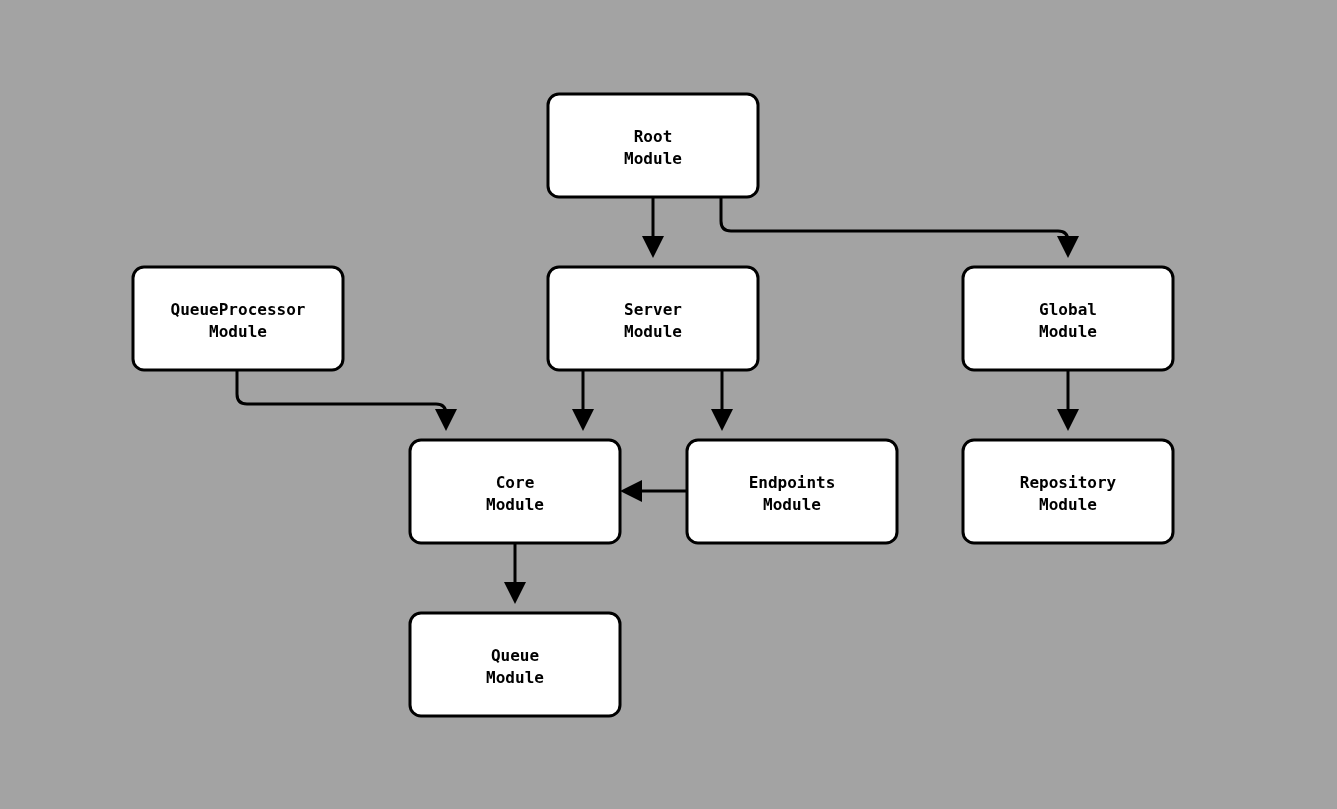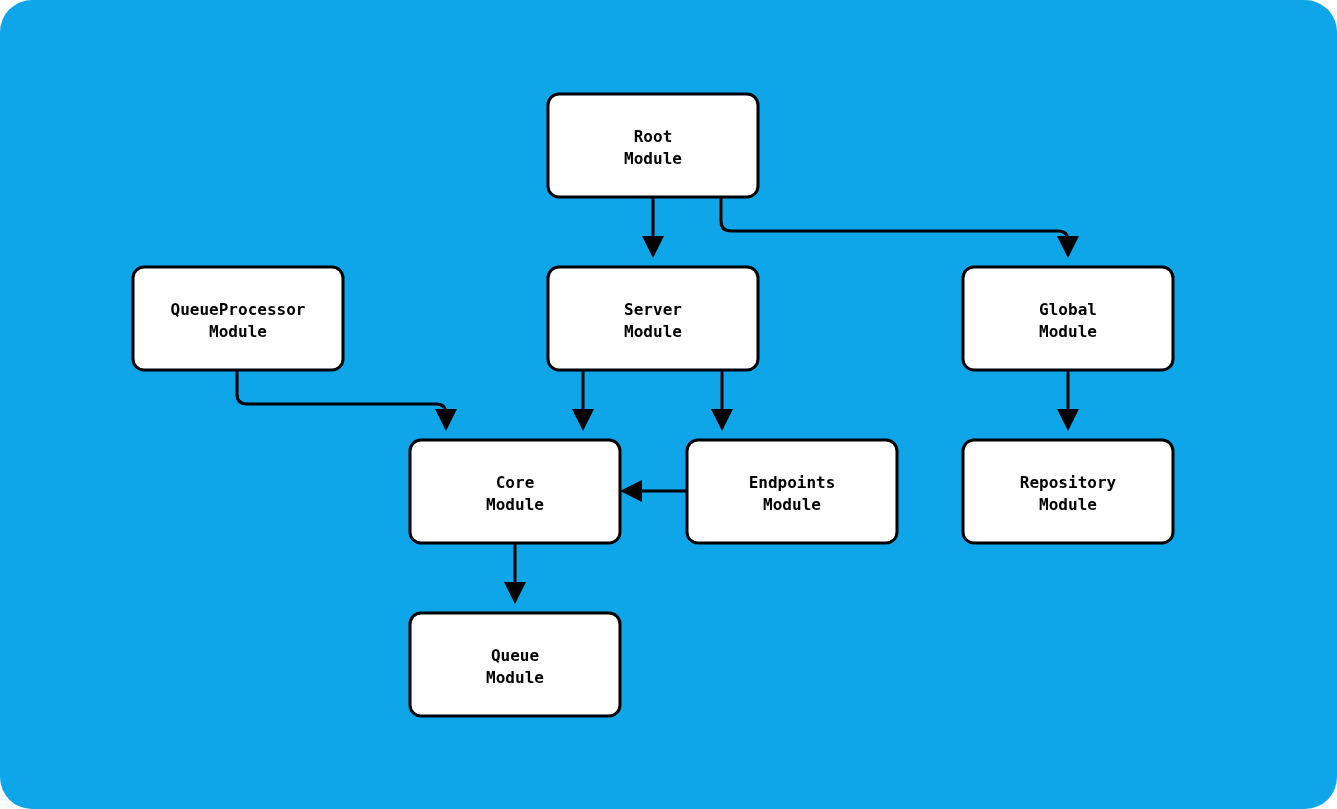--- a/index.html
+++ b/index.html
@@ -10,22 +10,21 @@
   body {
     width: 1337px;
     height: 809px;
     overflow: hidden;
     font-family: "DejaVu Sans Mono", "Liberation Mono", monospace;
   }
   #diagram-canvas {
     position: relative;
     width: 1337px;
     height: 809px;
-    background: #0ea5e9;
-    border-radius: 32px;
+    background: #a3a3a3;
   }
   #diagram-svg {
     position: absolute;
     top: 0;
     left: 0;
     width: 1337px;
     height: 809px;
     display: block;
   }
   .node-rect {

